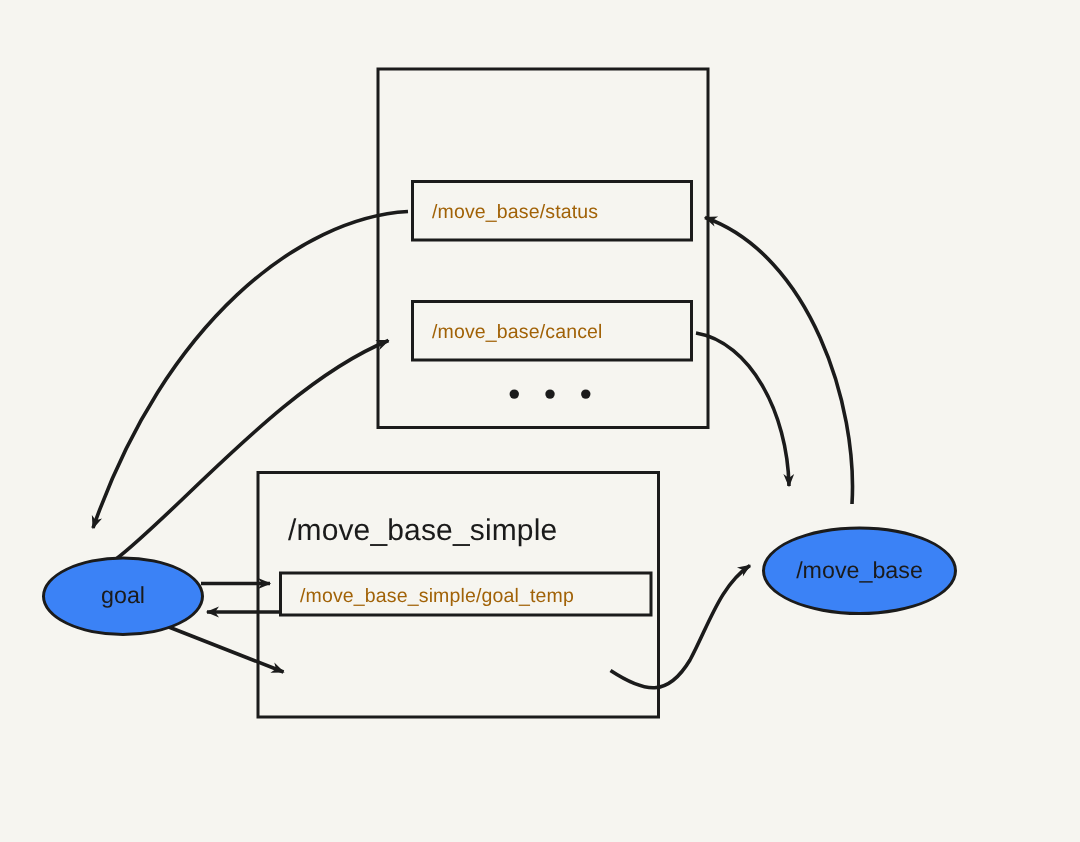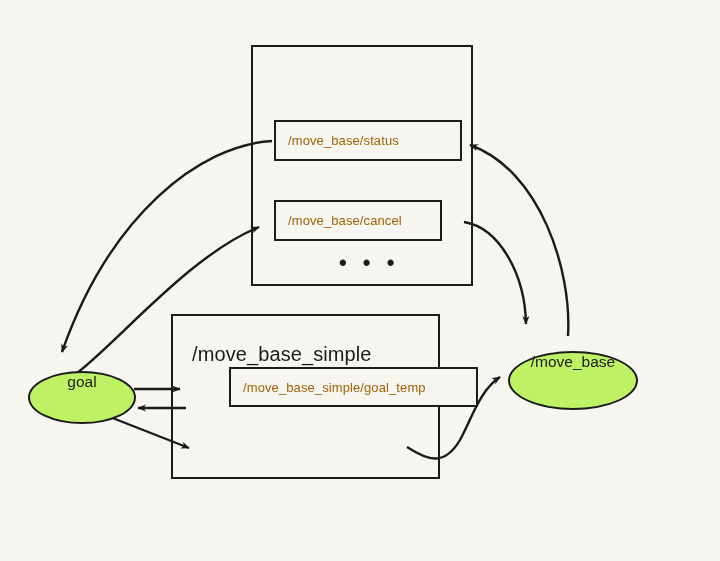--- a/index.html
+++ b/index.html
@@ -48,23 +48,24 @@
   .topic-box span {
     font-size: 13px;
     color: #a16207;
     white-space: nowrap;
     letter-spacing: 0.1px;
   }
   .node-ellipse {
     position: absolute;
     border: 2.5px solid #1b1b1b;
     border-radius: 50%;
-    background: #bef264;
+    background: #3b82f6;
     box-sizing: border-box;
     display: flex;
+    align-items: center;
     justify-content: center;
   }
   .node-ellipse span {
     font-size: 15.5px;
     color: #1b1b1b;
     white-space: nowrap;
   }
   .ellipsis-dots {
     position: absolute;
     font-size: 22px;
@@ -102,31 +103,31 @@
 
     <path d="M 407,447 C 430,462 445,465 460,440 C 472,418 480,390 500,377" fill="none" stroke="#1b1b1b" stroke-width="2.4" marker-end="url(#ah)"></path>
   </svg>
 
   <div class="group-box" style="left:251px; top:45px; width:222px; height:241px;"></div>
 
   <div class="topic-box" style="left:274px; top:120px; width:188px; height:41px;">
     <span>/move_base/status</span>
   </div>
 
-  <div class="topic-box" style="left:274px; top:200px; width:168px; height:41px;">
+  <div class="topic-box" style="left:274px; top:200px; width:188px; height:41px;">
     <span>/move_base/cancel</span>
   </div>
 
   <div class="ellipsis-dots" style="left:339px; top:252px;">• • •</div>
 
   <div class="group-box" style="left:171px; top:314px; width:269px; height:165px;"></div>
 
   <div class="group-label" style="left:192px; top:343px;">/move_base_simple</div>
 
-  <div class="topic-box" style="left:186px; top:367px; width:249px; height:40px;margin-left:43px;">
+  <div class="topic-box" style="left:186px; top:381px; width:249px; height:30px;">
     <span>/move_base_simple/goal_temp</span>
   </div>
 
 
   <div class="node-ellipse" style="left:28px; top:371px; width:108px; height:53px;">
     <span>goal</span>
   </div>
 
   <div class="node-ellipse" style="left:508px; top:351px; width:130px; height:59px;">
     <span>/move_base</span>

